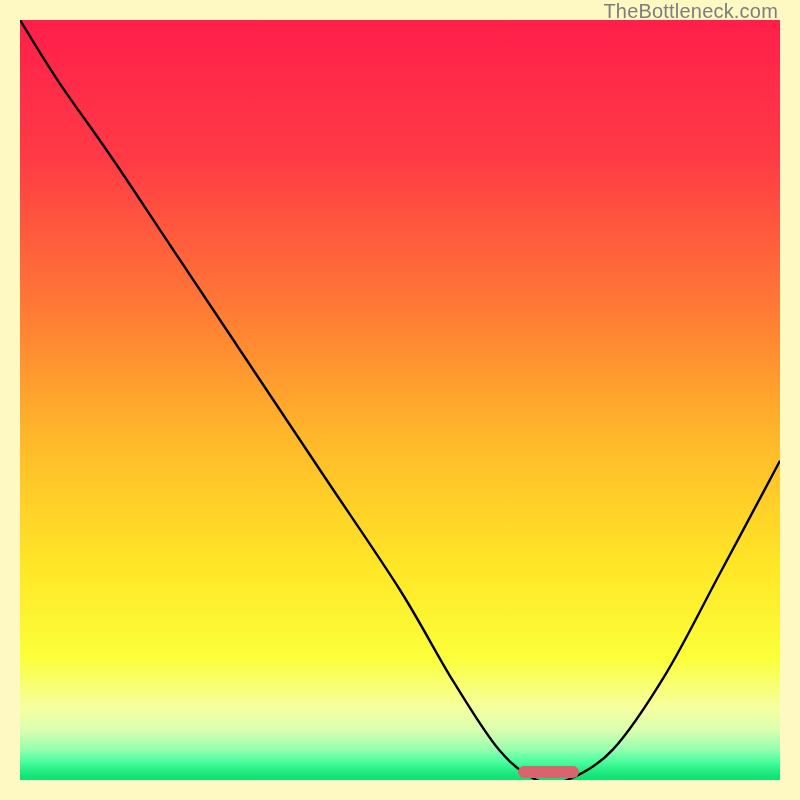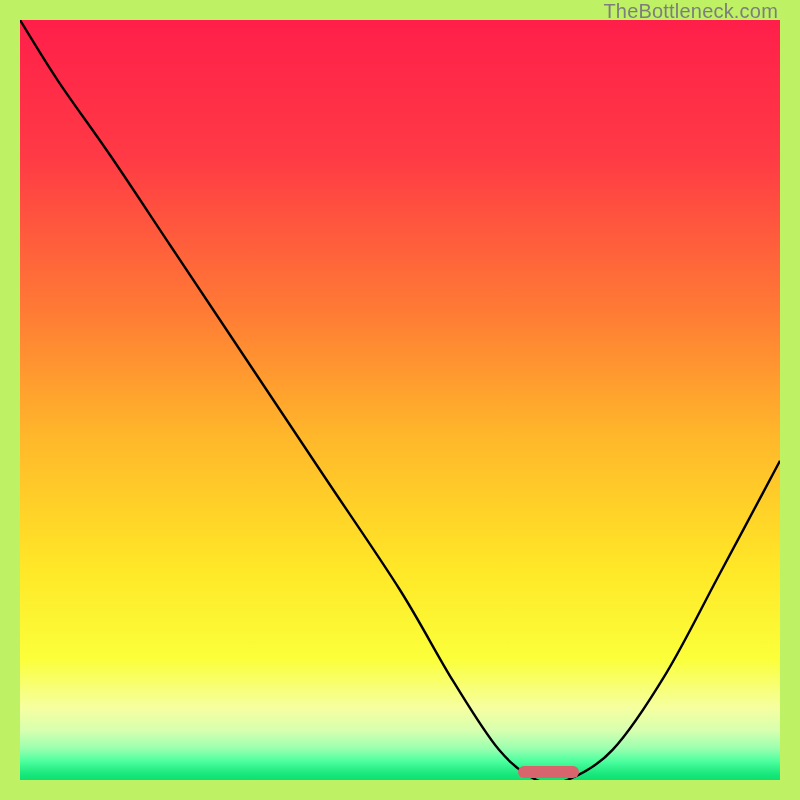--- a/index.html
+++ b/index.html
@@ -10,21 +10,21 @@
     background: #000;
     overflow: hidden;
     font-family: Arial, Helvetica, sans-serif;
   }
   .frame {
     position: absolute;
     left: 0;
     top: 0;
     width: 800px;
     height: 800px;
-    background: #bef264;
+    background: #fef9c3;
   }
   .plot {
     position: absolute;
     left: 20px;
     top: 20px;
     width: 760px;
     height: 760px;
     overflow: hidden;
   }
   .gradient {

